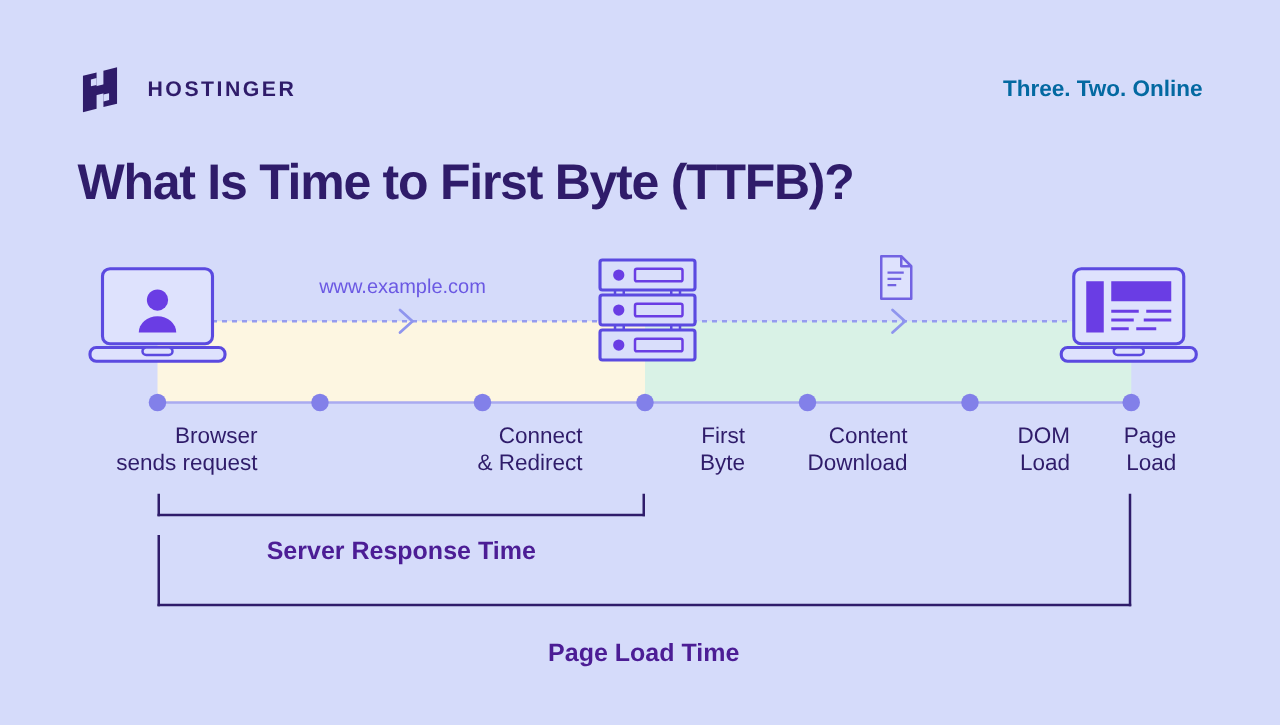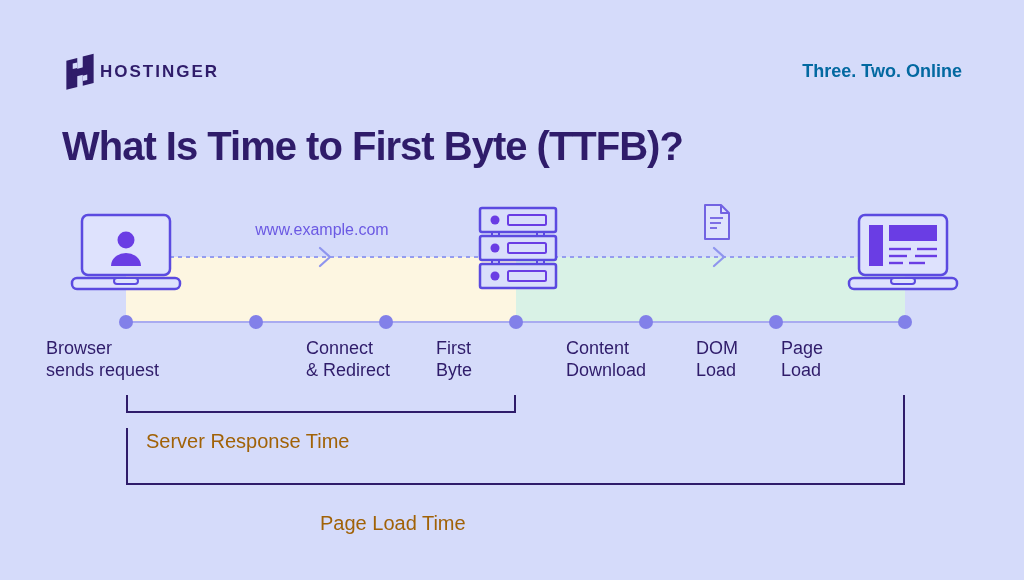--- a/index.html
+++ b/index.html
@@ -3,50 +3,50 @@
 <meta charset="utf-8">
 <style>
   * { margin:0; padding:0; box-sizing:border-box; }
   html,body { background:#d5dbfa; }
   body { font-family:"Liberation Sans","DejaVu Sans",sans-serif; }
   .canvas {
     position:relative; width:1024px; height:580px;
     background:#d5dbfa; overflow:hidden; color:#2f1c6a;
   }
   
-  .logo { position:absolute; left:62px; top:52px; display:flex; align-items:center; gap:2px; }
+  .logo { position:absolute; left:62px; top:52px; display:flex; align-items:center; gap:20px; }
   .logo-text { font-size:17px; font-weight:800; letter-spacing:2px; color:#2f1c6a; }
   .tagline { position:absolute; right:62px; top:61px; font-size:18px; font-weight:700; color:#0369a1; }
   
   .title { position:absolute; left:62px; top:124px; font-size:40px; font-weight:800; letter-spacing:-1px; color:#2f1c6a; white-space:nowrap; }
   
   .band { position:absolute; top:257px; height:65px; }
   .band-yellow { left:126px; width:390px; background:#fdf6e1; }
   .band-green  { left:516px; width:389px; background:#d9f2e6; }
   
   .dash-line { position:absolute; left:170px; top:256px; width:686px; height:2px;
     background:repeating-linear-gradient(90deg,#959cef 0 4px,transparent 4px 8px); }
   .chevron { position:absolute; width:14px; height:22px; }
   
   .url-label { position:absolute; left:222px; top:221px; width:200px; text-align:center;
     font-size:16px; color:#6b59e3; }
   
   .timeline-line { position:absolute; left:126px; top:321px; width:779px; height:2px; background:#a9abf0; }
   .dot { position:absolute; top:315px; width:14px; height:14px; border-radius:50%; background:#8280e9; }
-  .milestone { position:absolute; top:337px; width:160px; text-align:left;
+  .milestone { position:absolute; top:337px; width:160px; text-align:right;
     font-size:18px; font-weight:500; line-height:22px; color:#2f1c6a; }
   
   .icon-abs { position:absolute; }
   
   .bracket-server { position:absolute; left:126px; top:395px; width:390px; height:18px;
     border-left:2px solid #2f1c6a; border-right:2px solid #2f1c6a; border-bottom:2px solid #2f1c6a; }
   .bracket-page-main { position:absolute; left:126px; top:428px; width:779px; height:57px;
     border-left:2px solid #2f1c6a; border-bottom:2px solid #2f1c6a; }
   .bracket-page-right-tick { position:absolute; left:903px; top:395px; width:2px; height:90px; background:#2f1c6a; }
-  .bracket-label { position:absolute; font-size:20px; font-weight:400; color:#a16207; text-align:left; }
+  .bracket-label { position:absolute; font-size:20px; font-weight:700; color:#4c1d95; text-align:center; }
   .label-server { left:146px; top:430px; width:350px; }
   .label-page   { left:320px; top:500px; width:390px;margin-top:12px; }
 </style>
 </head>
 <body>
 
 <div class="canvas">
 
   <div class="logo">
     <svg width="36" height="40" viewBox="0 4 34 44">

